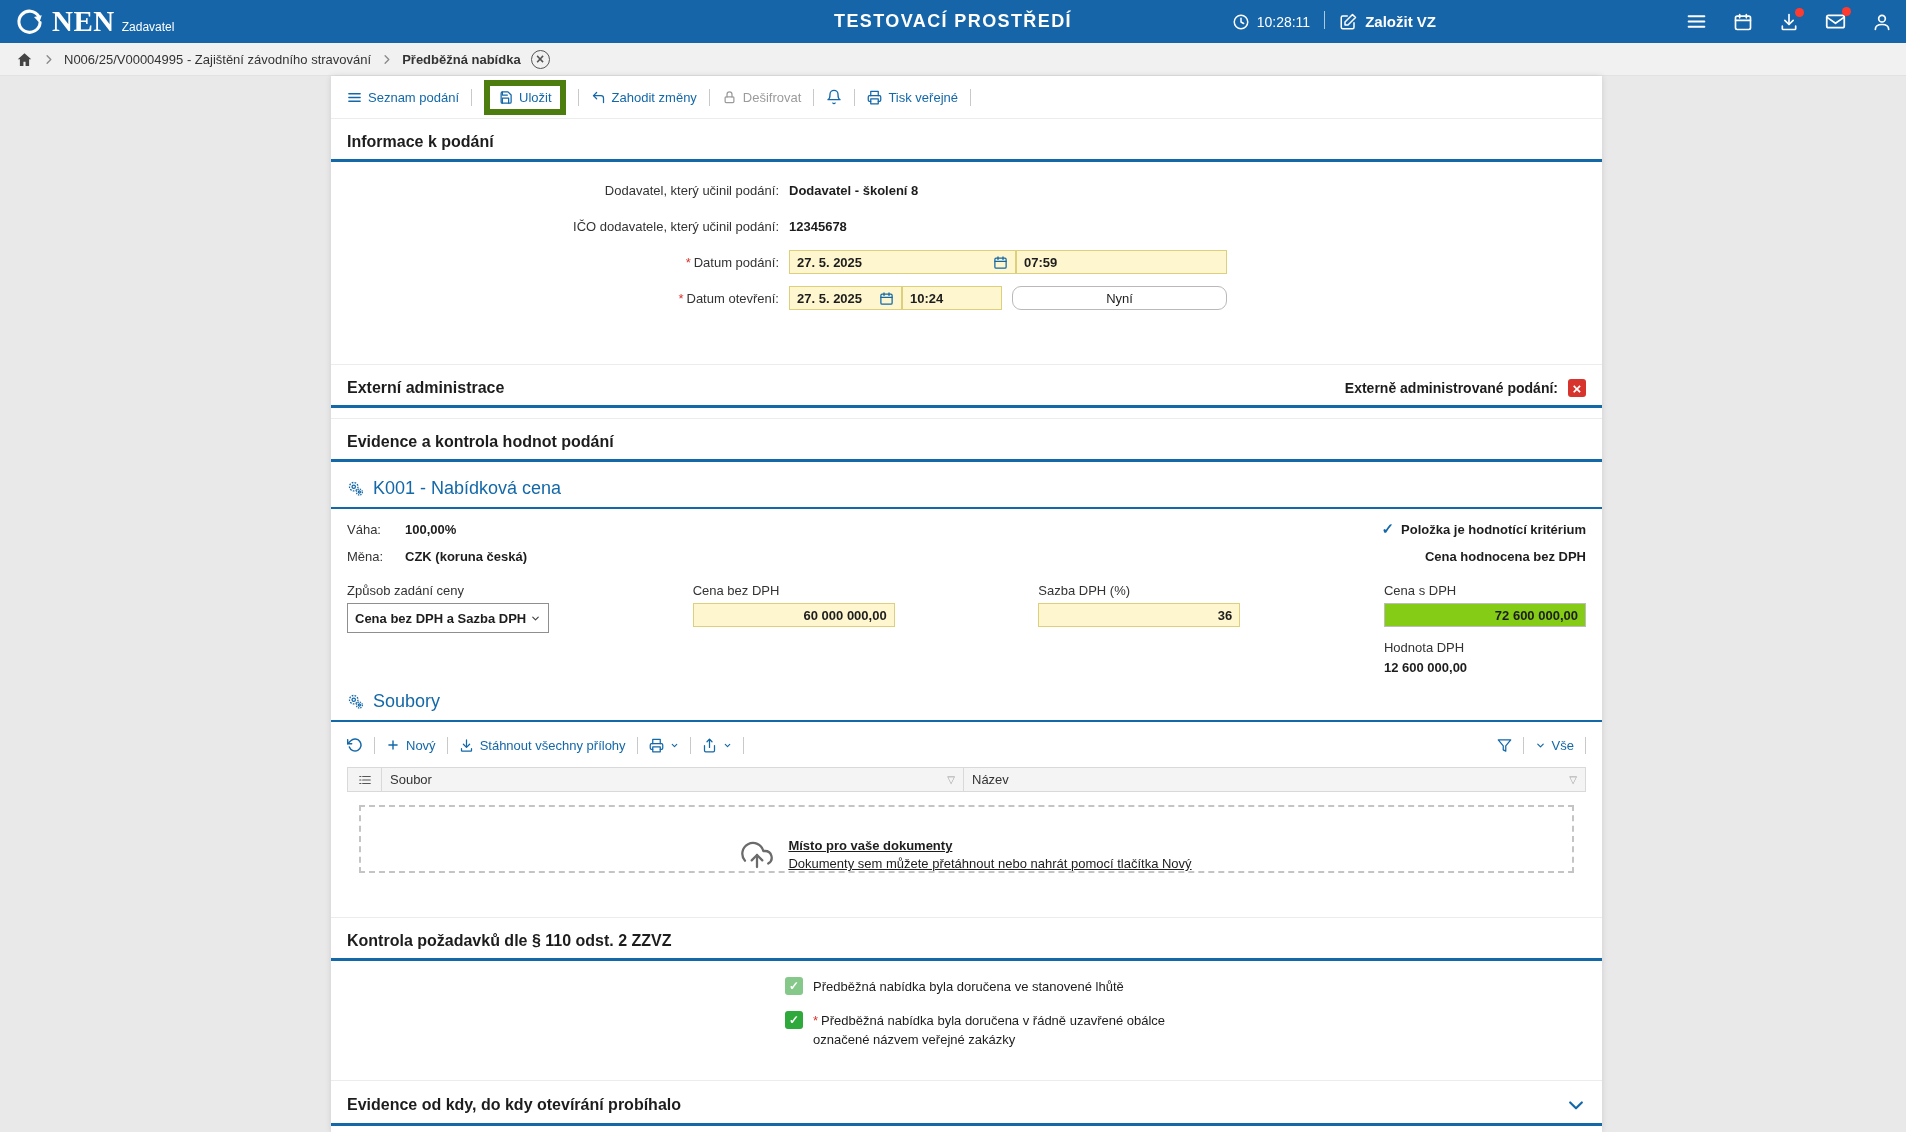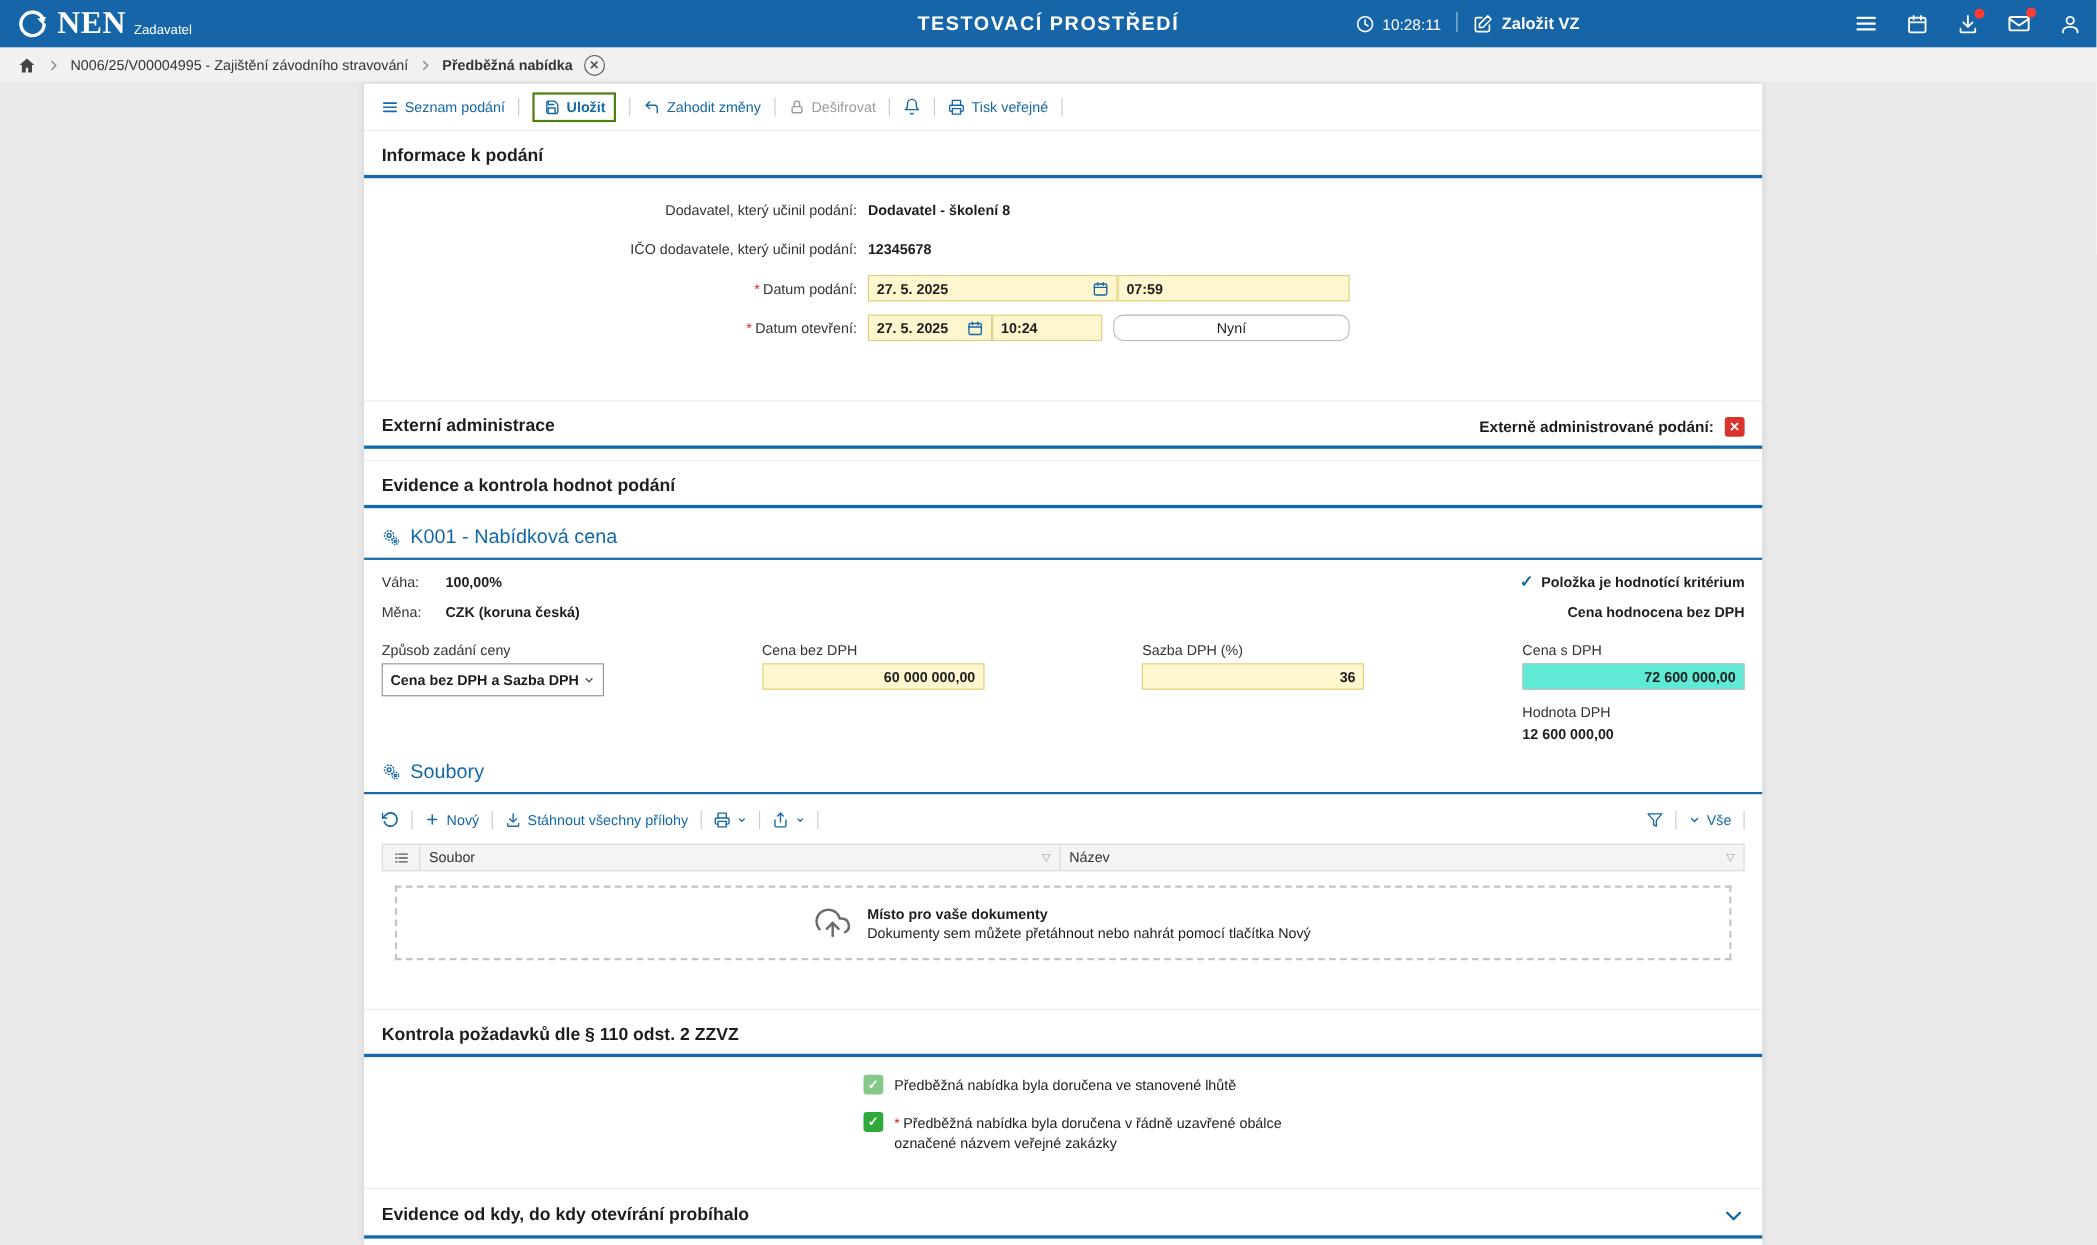--- a/index.html
+++ b/index.html
@@ -29,21 +29,21 @@
   .bc-close::before { content:"×"; font-size:14px; font-weight:bold; line-height:1; }
 
   
   .content { width:1271px; margin-left:331px; background:#fff; min-height:1056px; box-shadow:0 0 6px rgba(0,0,0,.12); }
 
   
   .toolbar { height:43px; display:flex; align-items:center; padding:0 16px; gap:12px; border-bottom:1px solid #ececec; }
   .tb-item { display:flex; align-items:center; gap:6px; color:#1368a8; cursor:pointer; white-space:nowrap; }
   .tb-item.disabled { color:#9b9b9b; cursor:default; }
   .tb-div { width:1px; height:17px; background:#c9c9c9; }
-  .tb-highlight { border:2px solid #4d7c0f; padding:4px 8px; display:flex;font-weight:bold; }
+  .tb-highlight { border:6px solid #4d7c0f; padding:4px 8px; display:flex; }
 
   
   .sec + .sec { border-top:1px solid #ececec; margin-top:10px; }
   .sec-head { display:flex; align-items:center; padding:14px 16px 8px; border-bottom:3px solid #1368a8; }
   .sec-title { font-size:16px; font-weight:bold; color:#1d1d1d; }
   .sec-head-right { margin-left:auto; display:flex; align-items:center; gap:10px; font-weight:bold; font-size:14px; }
   .red-x { width:18px; height:18px; background:#d6342c; border-radius:3px; color:#fff; display:flex; align-items:center; justify-content:center; cursor:pointer; }
   .red-x::before { content:"×"; font-size:15px; font-weight:bold; line-height:1; }
 
   
@@ -66,37 +66,37 @@
   .kv { display:flex; align-items:center; padding:0 16px; margin-top:11px; }
   .kv-label { width:58px; color:#333; }
   .kv-value { font-weight:bold; }
   .kv-right { margin-left:auto; font-weight:bold; display:flex; align-items:center; gap:7px; }
   .check-blue::before { content:"✓"; color:#1368a8; font-weight:bold; font-size:15px; }
 
   .price-grid { display:flex; justify-content:space-between; padding:0 16px; margin-top:19px; }
   .pcol { width:202px; }
   .pcol-label { color:#333; margin-bottom:5px; }
   .pfield { height:24px; border:1px solid #ddcf7c; background:#fdf6ce; display:flex; align-items:center; justify-content:flex-end; padding:0 7px; font-weight:bold; }
-  .pfield.gray { background:#5eead4; border-color:#bdbdbd; }
+  .pfield.gray { background:#84cc16; border-color:#bdbdbd; }
   .pselect { height:30px; border:1px solid #8f8f8f; background:#fff; display:flex; align-items:center; justify-content:space-between; padding:0 7px; font-weight:bold; cursor:pointer; }
   .vat-block { margin-top:13px; }
   .vat-value { font-weight:bold; margin-top:5px; }
 
   
   .files-toolbar { display:flex; align-items:center; padding:0 16px; margin-top:10px; gap:11px; color:#1368a8; height:26px; }
   .ft-item { display:flex; gap:6px; align-items:center; cursor:pointer; white-space:nowrap; }
   .ft-right { margin-left:auto; display:flex; align-items:center; gap:11px; }
   .files-table-head { display:flex; margin:9px 16px 0; border:1px solid #d9d9d9; background:#f4f4f4; height:25px; }
   .fth-cell { display:flex; align-items:center; padding:0 8px; border-right:1px solid #d9d9d9; color:#333; cursor:pointer; }
   .fth-icon-cell { width:34px; justify-content:center; }
   .fth-file { width:582px; }
   .fth-name { flex:1; border-right:none; }
   .fth-filter { margin-left:auto; color:#999; font-size:10px; }
   .fth-filter::before { content:"▽"; }
-  .dropzone { margin:13px 28px 0; height:68px; border:2px dashed #c4c4c4; display:flex; align-items:center; justify-content:center; gap:15px; cursor:pointer; }
+  .dropzone { margin:13px 28px 0; height:68px; border:2px dashed #c4c4c4; display:flex; align-items:flex-end; justify-content:center; gap:15px; cursor:pointer;text-decoration:underline; }
   .dz-title { font-weight:bold; }
   .dz-sub { margin-top:3px; }
   .evidence-pad { padding-bottom:34px; }
 
   
   .req-body { padding:16px 16px 20px; }
   .check-row { display:flex; gap:10px; margin-left:438px; margin-top:14px; align-items:flex-start; }
   .check-row:first-child { margin-top:0; }
   .checkbox { width:18px; height:18px; border-radius:3px; color:#fff; display:flex; align-items:center; justify-content:center; flex:0 0 auto; cursor:pointer; }
   .checkbox::before { content:"✓"; font-size:12px; font-weight:bold; }

